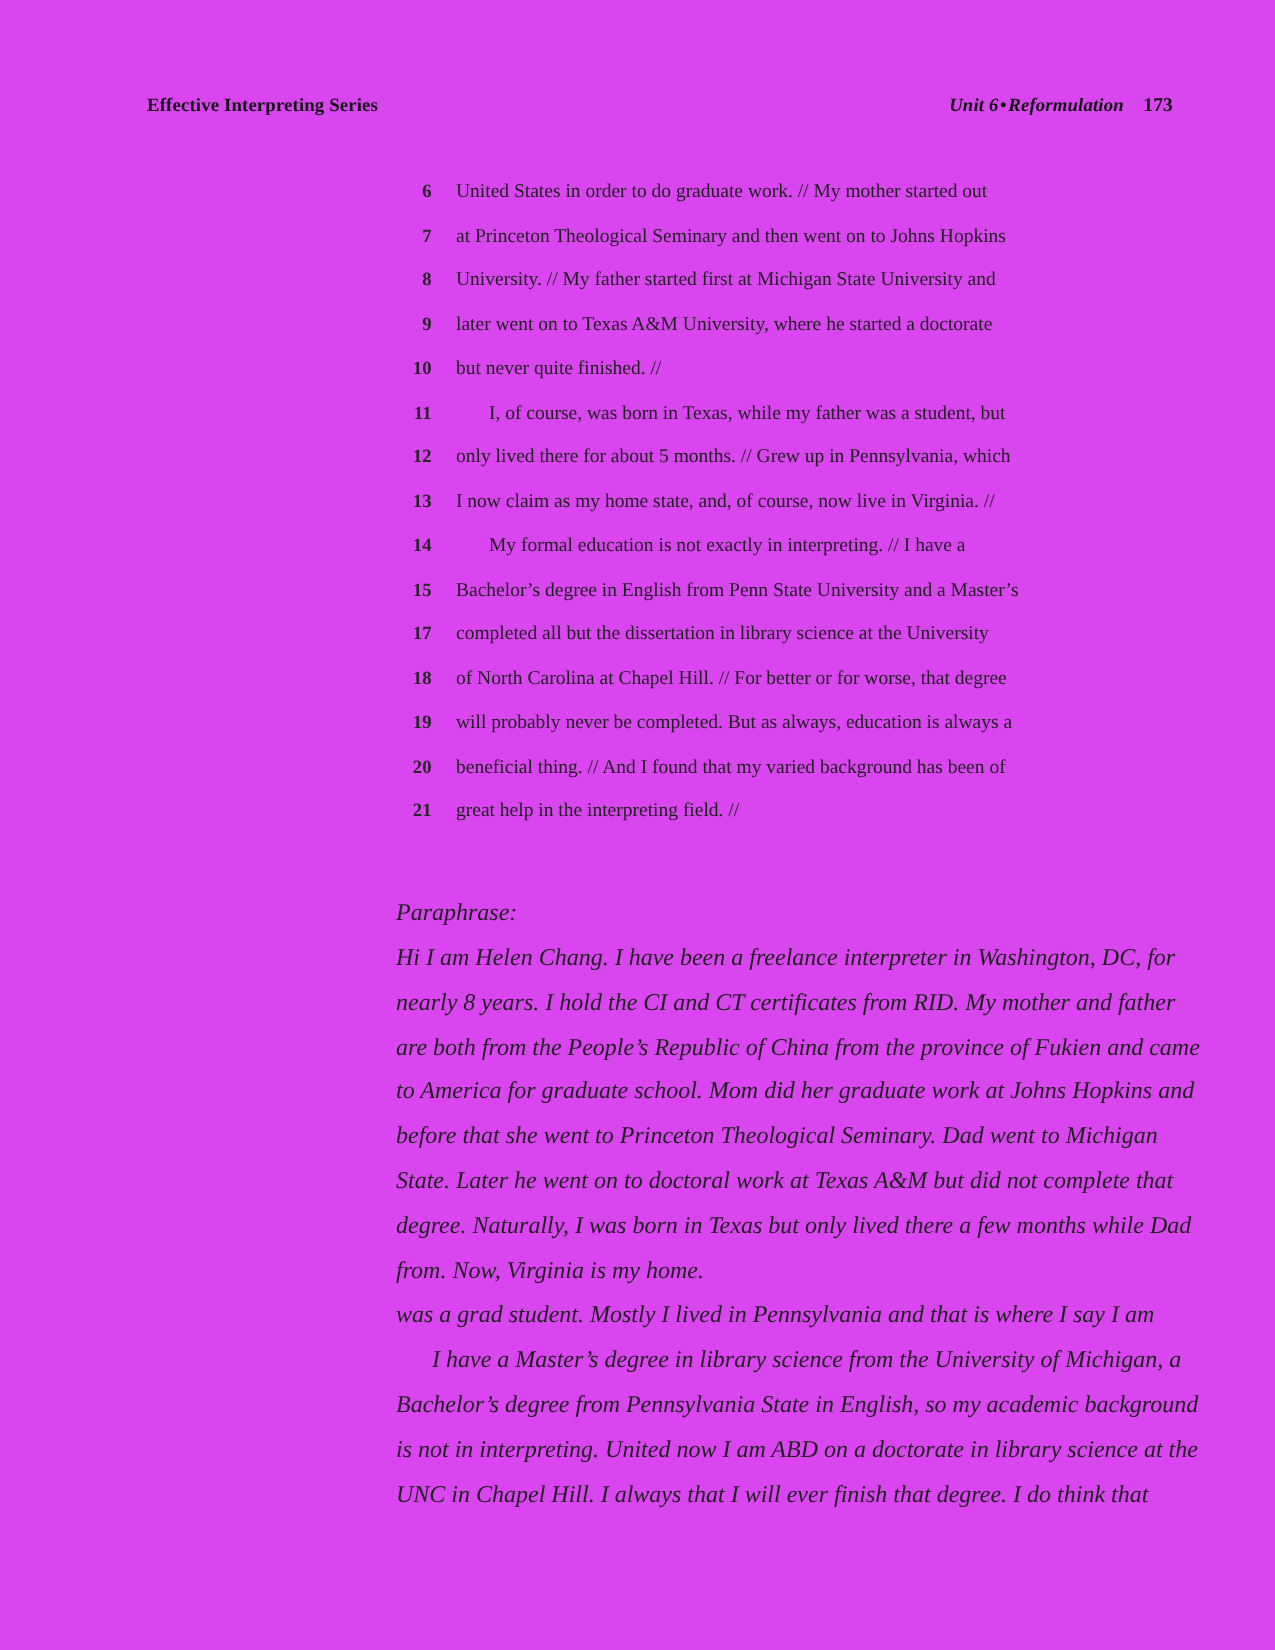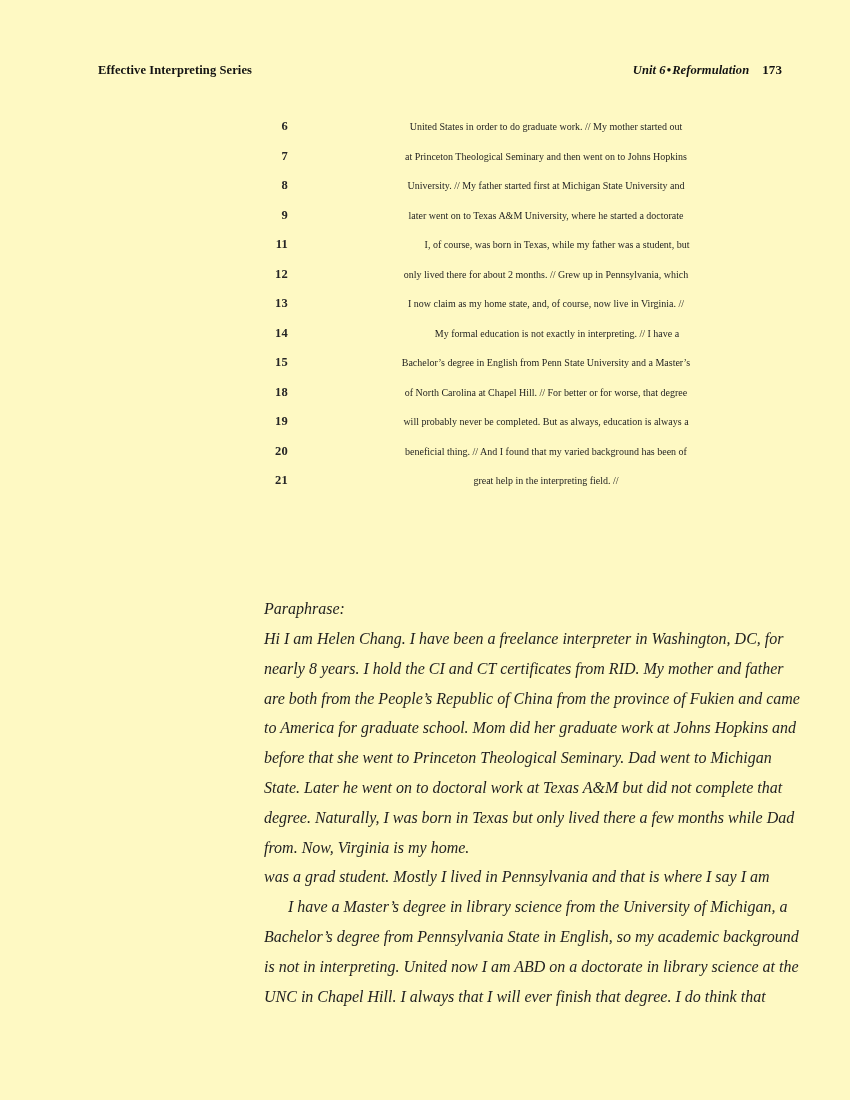--- a/index.html
+++ b/index.html
@@ -5,21 +5,21 @@
   html, body {
     margin: 0;
     padding: 0;
     background: #ffffff;
   }
 
   .page {
     position: relative;
     width: 850px;
     height: 1100px;
-    background: #fef9c3;
+    background: #d946ef;
     font-family: "Liberation Serif", "DejaVu Serif", serif;
     color: #1a1a1a;
     overflow: hidden;
   }
 
   
   .running-head {
     position: absolute;
     top: 62px;
     left: 98px;
@@ -85,25 +85,24 @@
     font-size: 12.5px;
     color: #262626;
     font-weight: 600;
     font-feature-settings: "onum" 1;
     letter-spacing: 0.2px;
   }
 
   .ttext {
     flex: 1 1 auto;
     margin-left: 16px;
-    font-size: 10px;
+    font-size: 13px;
     line-height: 1.18;
     color: #1f1f1f;
     white-space: pre;
-    text-align: center;
   }
 
   .ttext.indent {
     text-indent: 22px;
   }
 
   
   .paraphrase {
     position: absolute;
     top: 594px;
@@ -153,38 +152,46 @@
       </div>
       <div class="tline">
         <div class="tnum">8</div>
         <div class="ttext">University. // My father started first at Michigan State University and</div>
       </div>
       <div class="tline">
         <div class="tnum">9</div>
         <div class="ttext">later went on to Texas A&amp;M University, where he started a doctorate</div>
       </div>
       <div class="tline">
+        <div class="tnum">10</div>
+        <div class="ttext">but never quite finished. //</div>
+      </div>
+      <div class="tline">
         <div class="tnum">11</div>
         <div class="ttext indent">I, of course, was born in Texas, while my father was a student, but</div>
       </div>
       <div class="tline">
         <div class="tnum">12</div>
-        <div class="ttext">only lived there for about 2 months. // Grew up in Pennsylvania, which</div>
+        <div class="ttext">only lived there for about 5 months. // Grew up in Pennsylvania, which</div>
       </div>
       <div class="tline">
         <div class="tnum">13</div>
         <div class="ttext">I now claim as my home state, and, of course, now live in Virginia. //</div>
       </div>
       <div class="tline">
         <div class="tnum">14</div>
         <div class="ttext indent">My formal education is not exactly in interpreting. // I have a</div>
       </div>
       <div class="tline">
         <div class="tnum">15</div>
         <div class="ttext">Bachelor’s degree in English from Penn State University and a Master’s</div>
+      </div>
+      <div class="tline">
+        <div class="tnum">17</div>
+        <div class="ttext">completed all but the dissertation in library science at the University</div>
       </div>
       <div class="tline">
         <div class="tnum">18</div>
         <div class="ttext">of North Carolina at Chapel Hill. // For better or for worse, that degree</div>
       </div>
       <div class="tline">
         <div class="tnum">19</div>
         <div class="ttext">will probably never be completed. But as always, education is always a</div>
       </div>
       <div class="tline">

